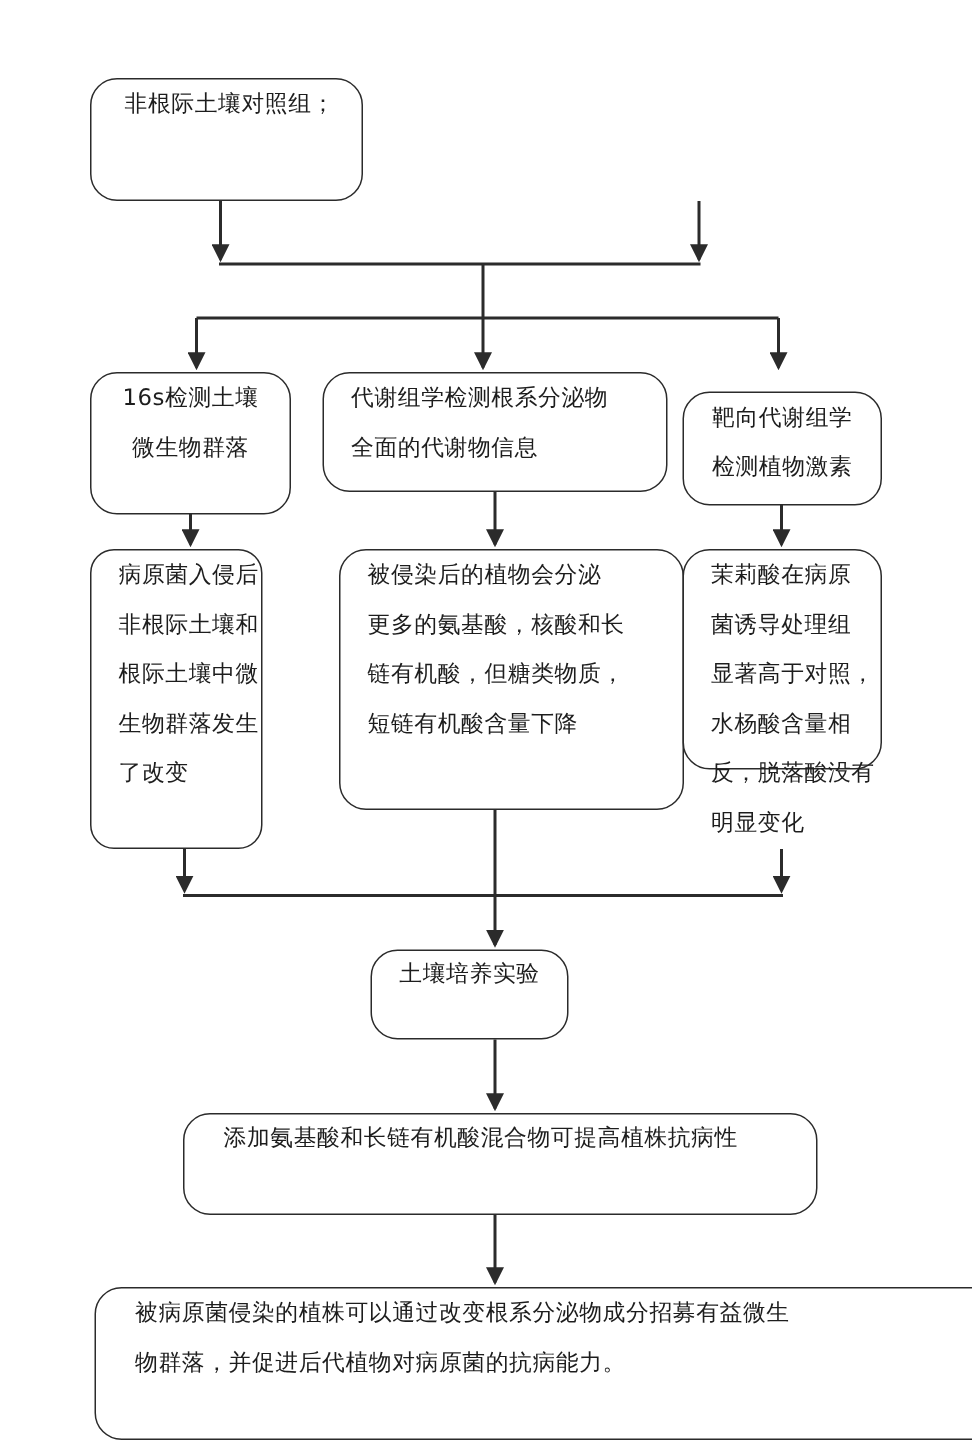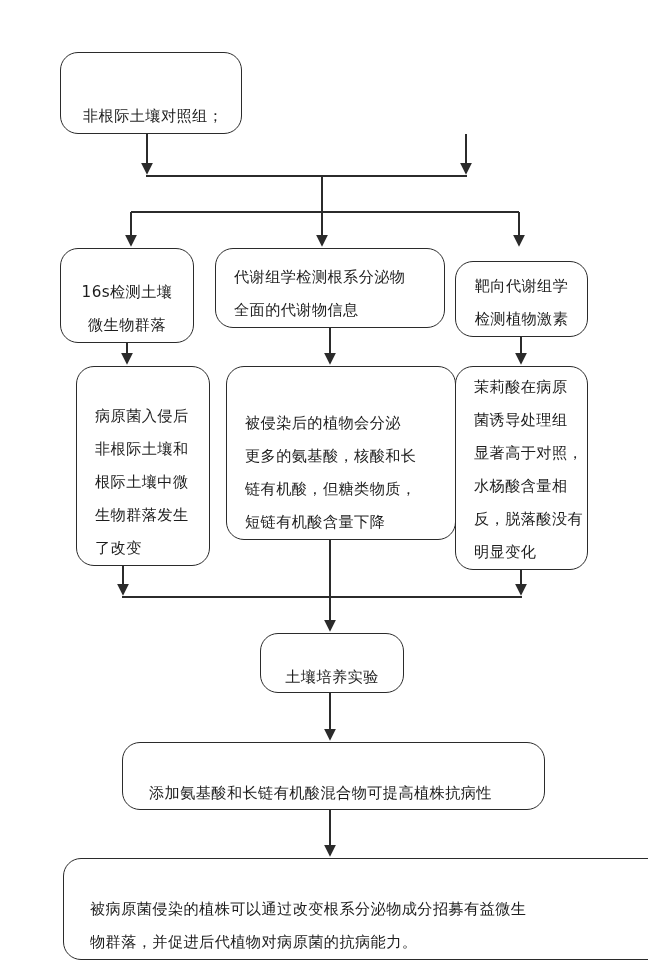--- a/index.html
+++ b/index.html
@@ -28,21 +28,21 @@
   }
   .node {
     position: absolute;
     box-sizing: border-box;
     border: 1.6px solid #2b2b2b;
     border-radius: 18px;
     background: #ffffff;
     display: flex;
     flex-direction: column;
     align-items: flex-start;
-    justify-content: flex-end;
+    justify-content: flex-start;
     color: #1d1d1d;
     font-size: 15.2px;
     letter-spacing: 0.4px;
     z-index: 2;
   }
   .node .line {
     display: block;
     width: 100%;
     line-height: 33px;
     white-space: pre;
@@ -53,25 +53,25 @@
   .pad-22 { padding: 0 22px; }
   .pad-18 { padding: 0 18px; }
   .pad-26 { padding: 0 26px; }
 
   
   #node-control        { left: 60px;  top: 52px;  width: 182px; height: 82px; }
   #node-treatment      { left: 345px; top: 52px;  width: 240px; height: 82px; }
   #node-16s            { left: 60px;  top: 248px; width: 134px; height: 95px; }
   #node-metabolome     { left: 215px; top: 248px; width: 230px; height: 80px; }
   #node-targeted       { left: 455px; top: 248px; width: 133px; height: 76px; margin-top: 13px; }
-  #node-microbe-result { left: 76px;  top: 366px; width: 134px; height: 200px; }
+  #node-microbe-result { left: 60px;  top: 366px; width: 115px; height: 200px; border-radius: 16px; }
   #node-exudate-result { left: 226px; top: 366px; width: 230px; height: 174px; }
-  #node-hormone-result { left: 455px; top: 366px; width: 133px; height: 204px; }
-  #node-soil-culture   { left: 260px; top: 633px; width: 144px; height: 60px; }
-  #node-mixture        { left: 122px; top: 742px; width: 423px; height: 68px; font-family: Liberation Mono, monospace; }
+  #node-hormone-result { left: 455px; top: 366px; width: 133px; height: 147px; }
+  #node-soil-culture   { left: 247px; top: 633px; width: 132px; height: 60px; }
+  #node-mixture        { left: 122px; top: 742px; width: 423px; height: 68px; }
   #node-conclusion     { left: 63px;  top: 858px; width: 624px; height: 102px; }
 
   #node-soil-culture .line,
   #node-mixture .line { line-height: 30px; }
 </style>
 </head>
 <body>
 
 <div id="canvas">
 

